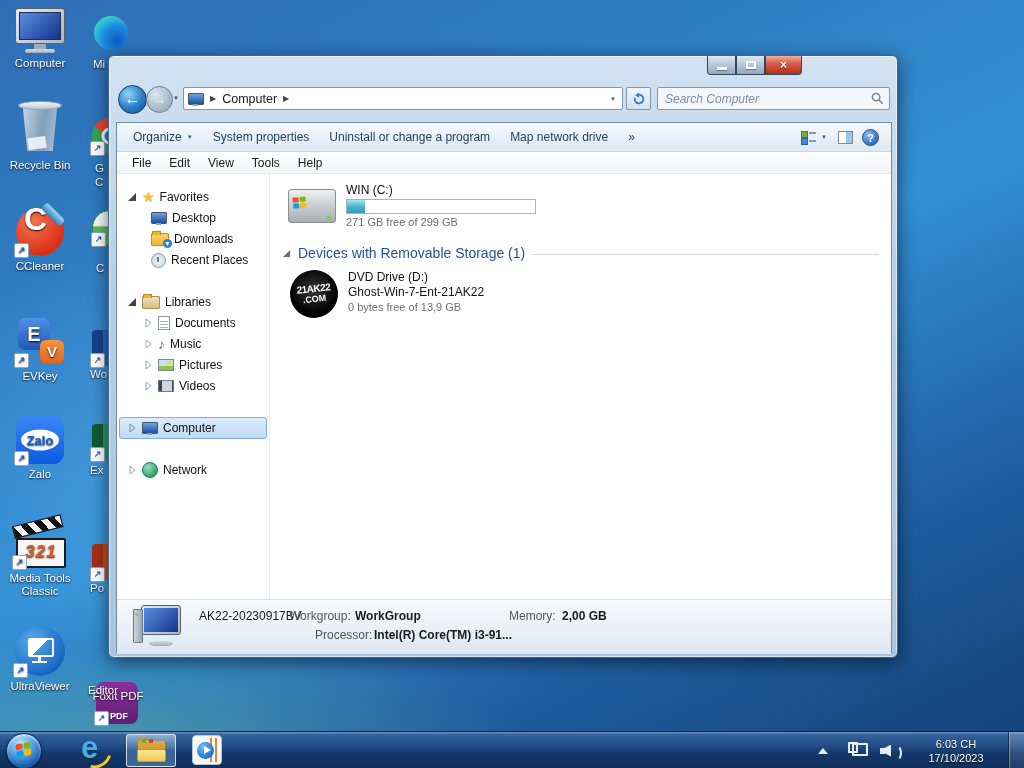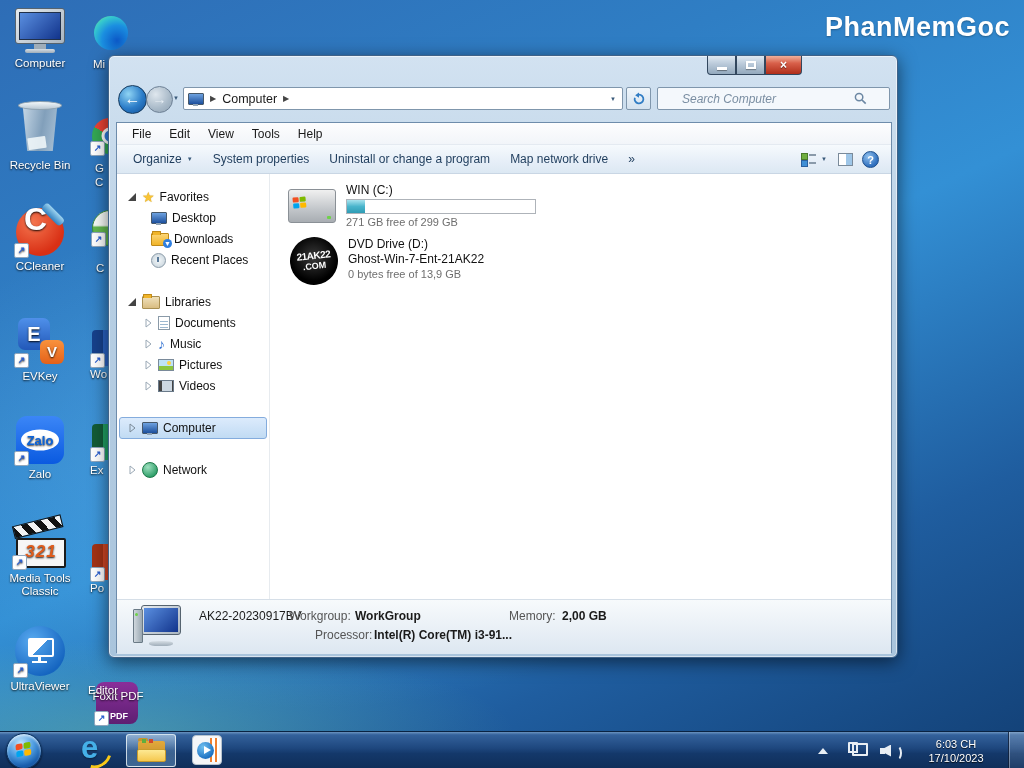--- a/index.html
+++ b/index.html
@@ -76,21 +76,21 @@
   .navbtn{position:absolute;border-radius:50%;text-align:center;}
   #back-btn{left:9px;top:1px;width:27px;height:27px;background:radial-gradient(circle at 35% 30%,#8fd4f4,#2b7cc8 55%,#0f4e96);border:1px solid #153a5e;color:#fff;font-size:16px;font-weight:700;line-height:26px;}
   #fwd-btn{left:37px;top:2px;width:25px;height:25px;background:radial-gradient(circle at 35% 30%,#dfe7ee,#a8b9c8 60%,#8fa2b3);border:1px solid #6d8095;color:#e9eff5;font-size:14px;font-weight:700;line-height:24px;}
   #addr-caret{left:64px;top:11px;position:absolute;font-size:6px;color:#3a5a7a;}
   #crumb-bar{position:absolute;left:74px;top:3px;width:440px;height:23px;background:#fff;border:1px solid #7f96ac;border-radius:2px;box-sizing:border-box;display:flex;align-items:center;padding-left:4px;font-size:12.5px;color:#1a1a1a;}
   .crumb-sep{font-size:8px;color:#444;margin:0 6px;}
   #crumb-caret{margin-left:auto;margin-right:6px;font-size:6px;color:#3a5a7a;}
   .mini-mon{width:14px;height:10px;border:1px solid #46586a;background:linear-gradient(#6ea2e0,#1c4f9c);border-radius:1px;position:relative;}
   .mini-mon:after{content:"";position:absolute;left:4px;top:10px;width:5px;height:2px;background:#8fa2b5;}
   #refresh-btn{position:absolute;left:517px;top:3px;width:25px;height:23px;background:linear-gradient(#f0f6fb,#d4e2ef);border:1px solid #7f96ac;border-radius:2px;box-sizing:border-box;display:flex;align-items:center;justify-content:center;}
-  #search-box{position:absolute;left:548px;top:3px;width:233px;height:23px;background:#f4f8fc;border:1px solid #7f96ac;border-radius:2px;box-sizing:border-box;display:flex;align-items:center;padding:0 22px;}
+  #search-box{position:absolute;left:548px;top:3px;width:233px;height:23px;background:#f4f8fc;border:1px solid #7f96ac;border-radius:2px;box-sizing:border-box;display:flex;align-items:center;padding:0 5px;}
   #search-box input{flex:1;border:none;background:transparent;outline:none;font-size:12px;font-style:italic;color:#5a6a7a;font-family:"Liberation Sans",sans-serif;}
   #search-box input::placeholder{color:#7a8ea2;font-style:italic;}
   
   #client{position:absolute;left:7px;top:66px;width:776px;height:531px;background:#fff;border:1px solid #6e8cab;box-sizing:border-box;}
   #menubar{height:21px;background:linear-gradient(#fdfdfe,#f2f5f9);border-bottom:1px solid #e4eaf1;display:flex;align-items:center;font-size:12px;color:#1a1a1a;padding-left:6px;}
   #menubar .mi{padding:0 9px;}
   #toolbar{height:28px;background:linear-gradient(#f6fafd,#e7eff8 55%,#dce8f3);border-bottom:1px solid #c9d6e4;display:flex;align-items:center;font-size:12px;color:#1e3c5c;padding:0 6px;}
   .tbtn{padding:0 10px;display:flex;align-items:center;gap:5px;}
   .caret{font-size:6px;color:#3a5a7a;}
   #tb-right{margin-left:auto;display:flex;align-items:center;gap:9px;padding-right:6px;}
@@ -181,21 +181,20 @@
   .vol-ic .cone{position:absolute;left:3px;top:2px;width:8px;height:12px;background:#e8eef4;clip-path:polygon(0 35%,100% 0,100% 100%,0 65%);}
   .vol-ic .wave{position:absolute;left:11px;top:2px;width:7px;height:12px;border:2px solid transparent;border-right-color:#e8eef4;border-radius:50%;}
   #clock{width:80px;text-align:center;color:#fff;font-size:11px;line-height:14px;text-shadow:0 1px 1px rgba(0,0,0,.8);margin-right:12px;}
   #show-desktop{width:15px;height:37px;border-left:1px solid rgba(10,25,50,.8);box-shadow:inset 1px 0 0 rgba(255,255,255,.35);background:linear-gradient(rgba(180,200,220,.30),rgba(90,120,160,.18));}
 </style>
 </head>
 <body>
 
 <div id="screen">
 
-  <div id="watermark" class="abs">PhanMemGoc</div>
 
   <div class="dicon" style="left:1px;top:8px;">
     <div class="art pc">
       <div class="scr-outer">
           <div class="scr-inner"></div>
         </div>
       <div class="stand"></div>
         <div class="base"></div>
     </div>
     <div class="lbl">Computer</div>
@@ -326,28 +325,20 @@
       <div id="search-box">
         <input placeholder="Search Computer" style="">
         <svg width="13" height="13" viewBox="0 0 14 14">
             <circle cx="5.5" cy="5.5" r="4" fill="none" stroke="#6b87a3" stroke-width="1.6"></circle>
             <line x1="8.6" y1="8.6" x2="12.6" y2="12.6" stroke="#6b87a3" stroke-width="1.8"></line>
           </svg>
       </div>
     </div>
 
     <div id="client">
-
-      <div id="menubar">
-        <span class="mi">File</span>
-        <span class="mi">Edit</span>
-        <span class="mi">View</span>
-        <span class="mi">Tools</span>
-        <span class="mi">Help</span>
-      </div>
 
       <div id="toolbar">
         <span class="tbtn">
           <span>Organize</span>
           <span class="caret">▼</span>
         </span>
         <span class="tbtn">System properties</span>
         <span class="tbtn">Uninstall or change a program</span>
         <span class="tbtn">Map network drive</span>
         <span class="tbtn">»</span>
@@ -361,20 +352,28 @@
               </span>
             <span class="caret">▼</span>
           </span>
           <span class="prev-ic">
               <i></i>
             </span>
           <span class="help-ic">?</span>
         </span>
       </div>
 
+      <div id="menubar">
+        <span class="mi">File</span>
+        <span class="mi">Edit</span>
+        <span class="mi">View</span>
+        <span class="mi">Tools</span>
+        <span class="mi">Help</span>
+      </div>
+
       <div id="main">
         <div id="navpane">
           <div class="nsel"></div>
 
           <div class="nrow" style="left:10px;top:13px;">
             <svg class="exp" viewBox="0 0 10 10">
                 <polygon points="9,1 9,9 1,9" fill="#444"></polygon>
               </svg>
             <span class="star">★</span>
             <span>Favorites</span>
@@ -463,20 +462,27 @@
             </div>
             <div>
               <div>WIN (C:)</div>
               <div class="usage-bar">
                   <div class="usage-fill" style="width: 9.4%;"></div>
                 </div>
               <div class="free-txt">271 GB free of 299 GB</div>
             </div>
           </div>
 
+          <div class="ghdr" style="margin-top:17px;">
+            <svg width="9" height="9" viewBox="0 0 10 10">
+                <polygon points="9,1 9,9 1,9" fill="#5f7287"></polygon>
+              </svg>
+            <span class="t">Devices with Removable Storage (1)</span>
+            <span class="ln"></span>
+          </div>
           <div class="item-row" style="margin-left:20px;">
             <div class="disc">
               <div class="l1">21AK22</div>
               <div class="l2">.COM</div>
             </div>
             <div style="line-height:15px;">
               <div>DVD Drive (D:)</div>
               <div>Ghost-Win-7-Ent-21AK22</div>
               <div class="free-txt">0 bytes free of 13,9 GB</div>
             </div>

